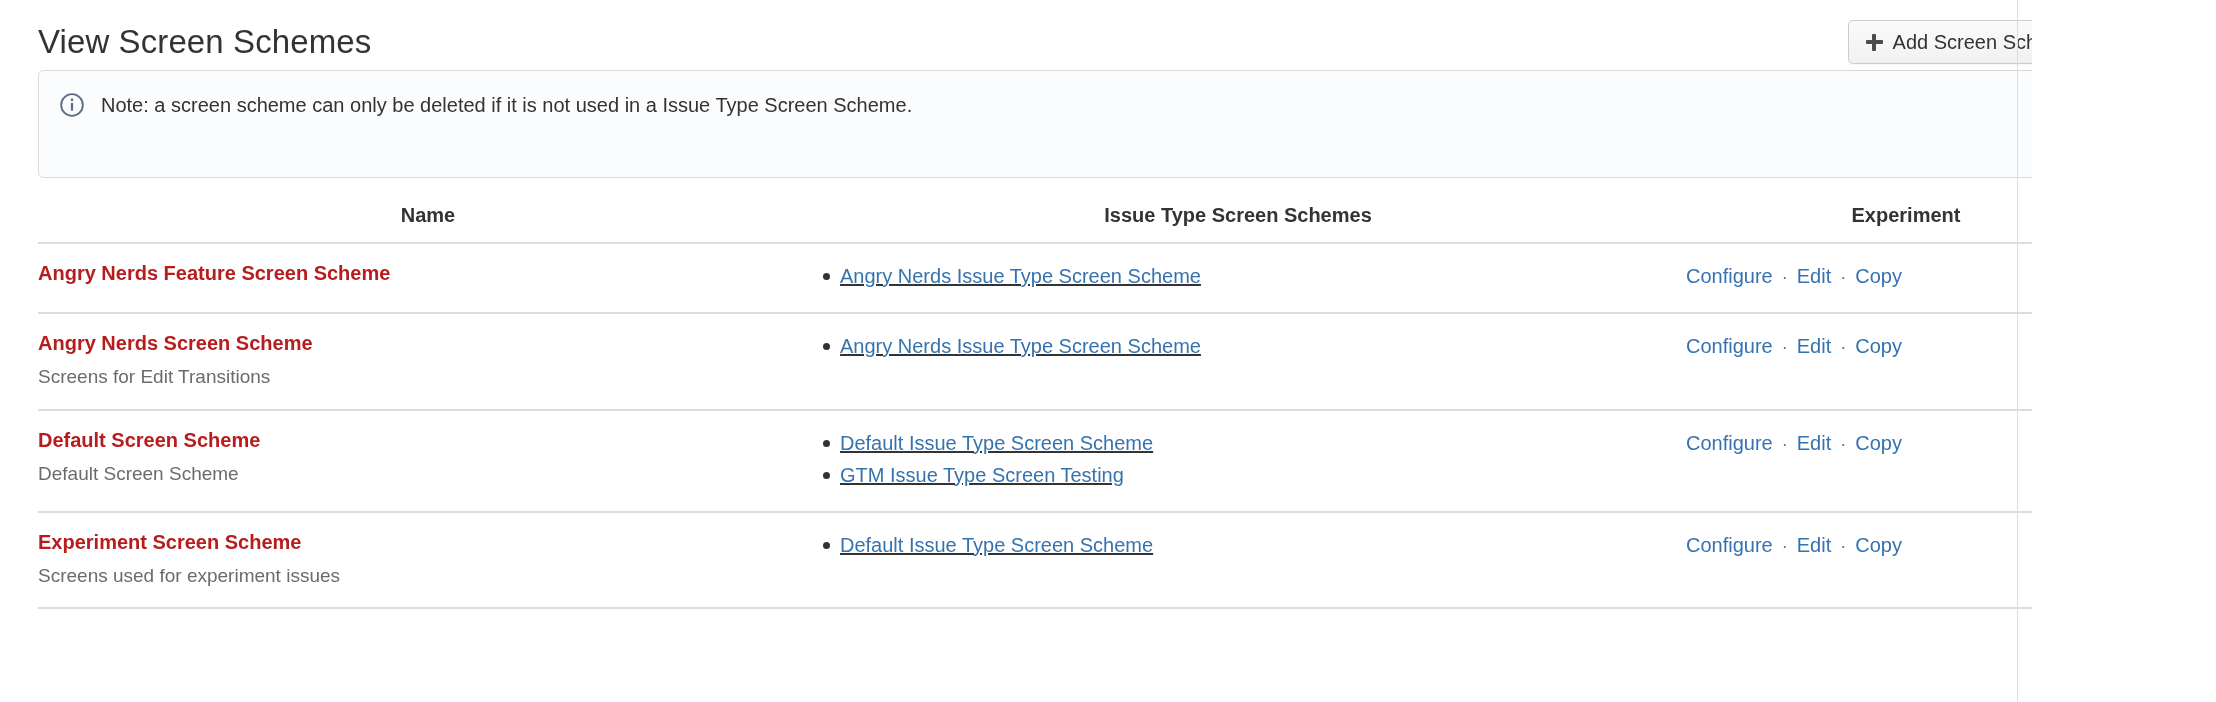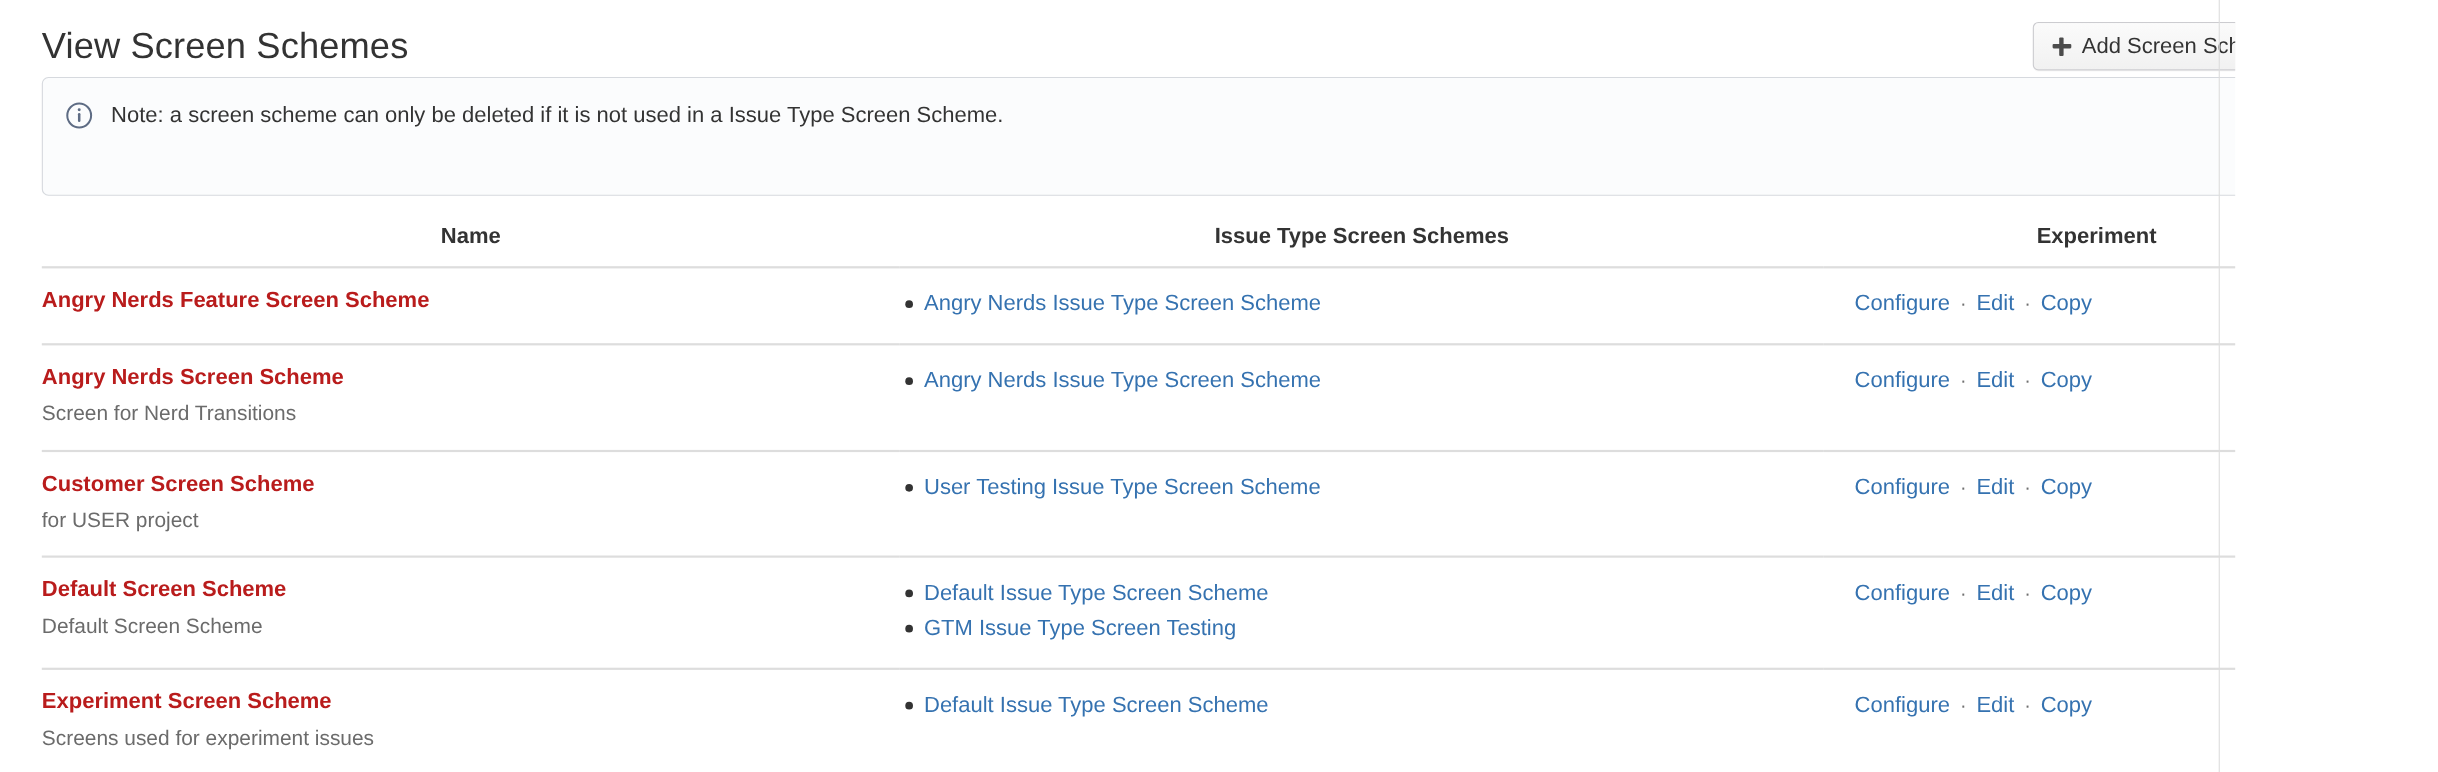--- a/index.html
+++ b/index.html
@@ -176,20 +176,21 @@
   ul.itss-list {
     list-style: none;
     margin: 0;
     padding: 0 0 0 22px;
   }
   ul.itss-list li {
     position: relative;
     font-size: 20px;
     line-height: 1.55;
     padding: 0 0 1px 0;
+    text-decoration: underline;
   }
   ul.itss-list li::before {
     content: "";
     position: absolute;
     left: -17px;
     top: 12px;
     width: 7px;
     height: 7px;
     border-radius: 50%;
     background: #333333;
@@ -267,39 +268,25 @@
                 <li><a class="link">Angry Nerds Issue Type Screen Scheme</a></li>
               </ul>
             </td>
             <td>
               <div class="ops"><a class="link">Configure</a><span class="sep">·</span><a class="link">Edit</a><span class="sep">·</span><a class="link">Copy</a></div>
             </td>
           </tr>
           <tr>
             <td>
               <div class="scheme-name">Angry Nerds Screen Scheme</div>
-              <div class="scheme-desc">Screen for Nerd Transitions</div>
+              <div class="scheme-desc">Screens for Edit Transitions</div>
             </td>
             <td>
               <ul class="itss-list">
                 <li><a class="link">Angry Nerds Issue Type Screen Scheme</a></li>
-              </ul>
-            </td>
-            <td>
-              <div class="ops"><a class="link">Configure</a><span class="sep">·</span><a class="link">Edit</a><span class="sep">·</span><a class="link">Copy</a></div>
-            </td>
-          </tr>
-          <tr>
-            <td>
-              <div class="scheme-name">Customer Screen Scheme</div>
-              <div class="scheme-desc">for USER project</div>
-            </td>
-            <td>
-              <ul class="itss-list">
-                <li><a class="link">User Testing Issue Type Screen Scheme</a></li>
               </ul>
             </td>
             <td>
               <div class="ops"><a class="link">Configure</a><span class="sep">·</span><a class="link">Edit</a><span class="sep">·</span><a class="link">Copy</a></div>
             </td>
           </tr>
           <tr>
             <td>
               <div class="scheme-name">Default Screen Scheme</div>
               <div class="scheme-desc">Default Screen Scheme</div>

